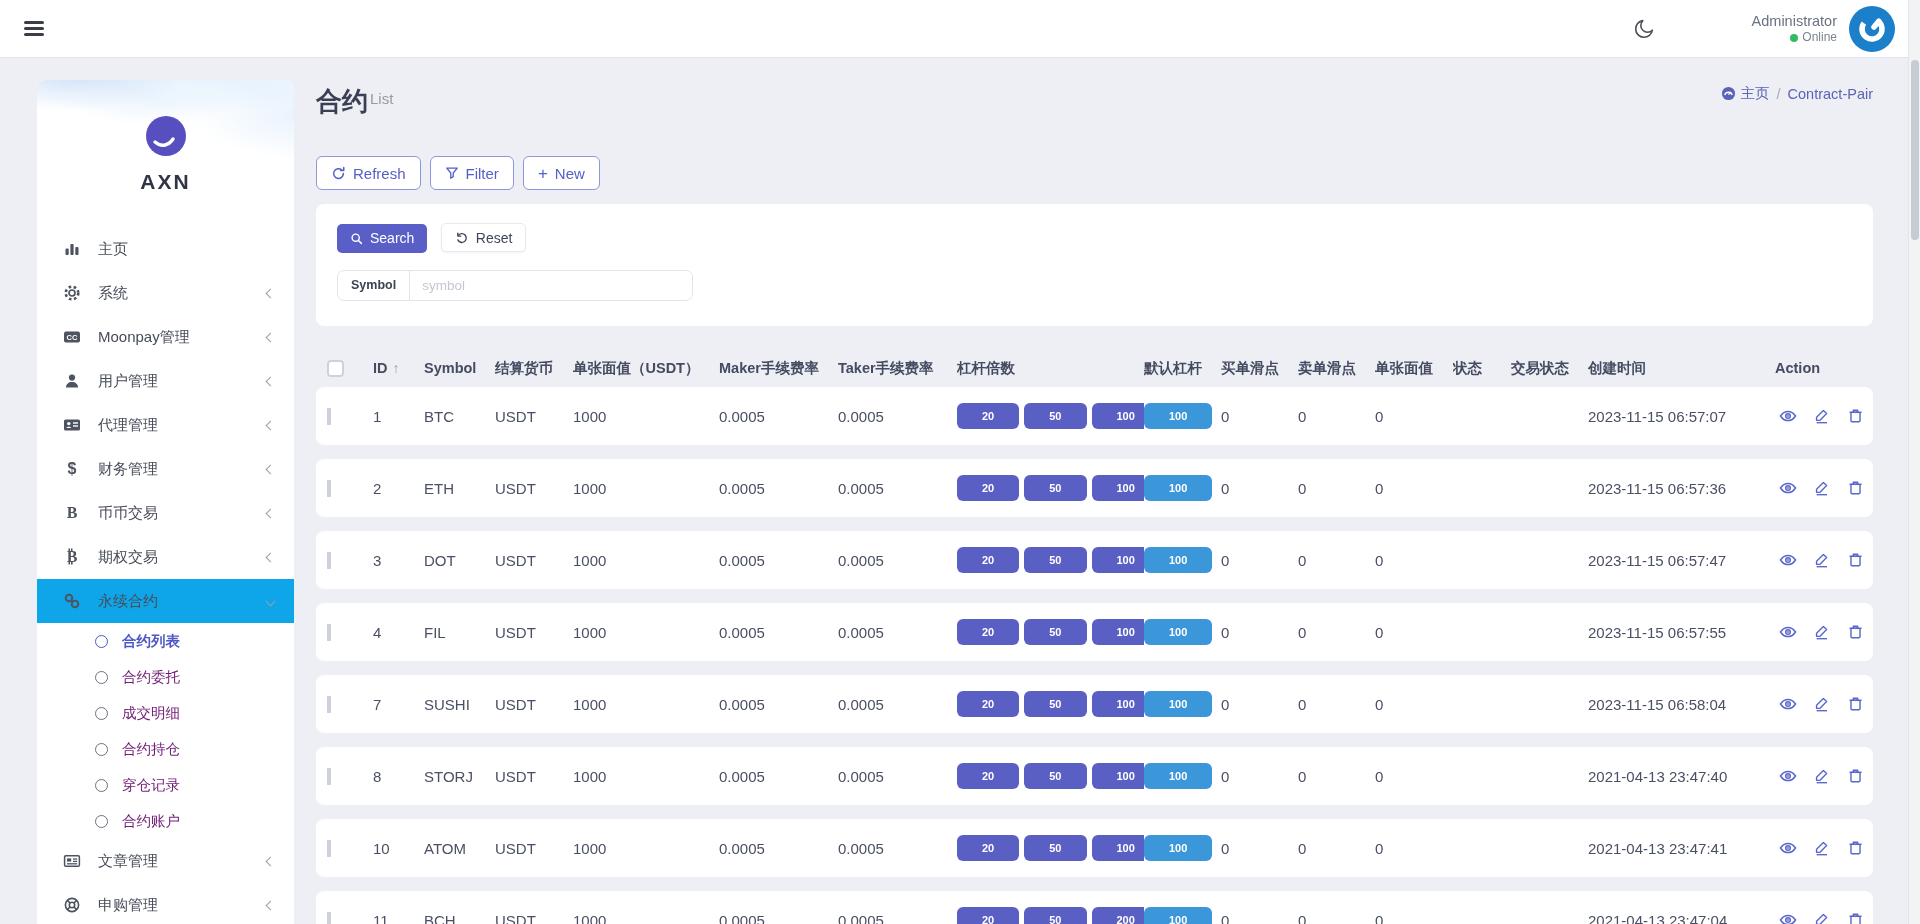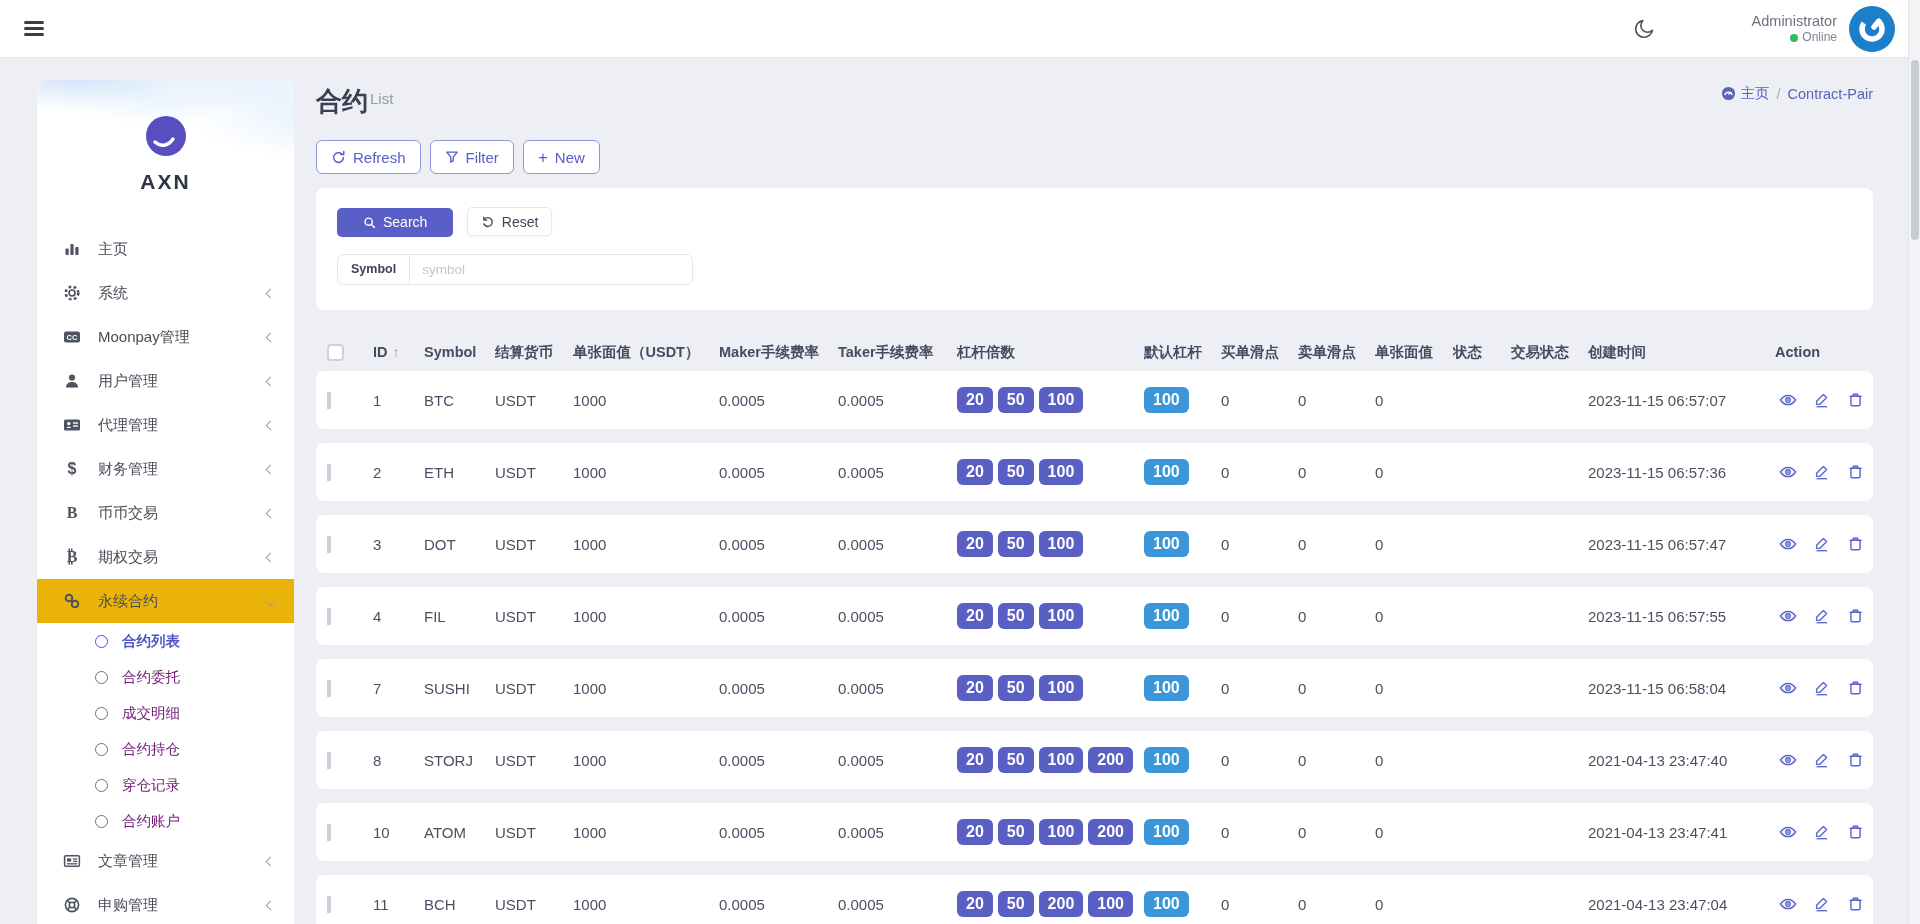--- a/index.html
+++ b/index.html
@@ -31,21 +31,21 @@
            background:
              radial-gradient(ellipse 170px 55px at 15% -5%, rgba(120,170,235,.35), transparent 65%),
              radial-gradient(ellipse 230px 75px at 70% -15%, rgba(140,195,245,.30), transparent 62%),
              radial-gradient(ellipse 190px 70px at 108% 35%, rgba(165,205,248,.28), transparent 66%),
              radial-gradient(ellipse 120px 30px at 45% 25%, rgba(190,220,250,.25), transparent 70%); }
   .logo-wrap { position:absolute; left:0; top:35px; width:257px; text-align:center; }
   .logo-circle { display:inline-block; width:42px; height:42px; }
   .logo-text { margin-top:9px; font-size:21px; font-weight:700; letter-spacing:2px; color:#2f3544; }
   .menu { position:absolute; left:0; top:147px; width:257px; }
   .menu-item { height:44px; display:flex; align-items:center; padding:0 20px 0 24px; cursor:pointer; }
-  .menu-item.parent-active { background:#eab308;font-family:Liberation Mono, monospace; }
+  .menu-item.parent-active { background:#0ea5e9;font-family:Liberation Mono, monospace; }
   .mi-icon { width:22px; display:flex; justify-content:center; color:#4d535f; flex:none; }
   .mi-icon .txticon { font-size:16px; font-weight:700; color:#4d535f; }
   .mi-icon .serif { font-family:"Liberation Serif", serif; }
   .mi-label { margin-left:15px; font-size:15px; color:#474d59; }
   .chev { width:7px; height:7px; border-left:1.6px solid #9aa0ab; border-bottom:1.6px solid #9aa0ab;
           margin-left:auto; flex:none; }
   .chev.left { transform:rotate(45deg); }
   .chev.down { transform:rotate(-45deg); }
   .submenu-item { height:36px; display:flex; align-items:center; padding-left:58px; cursor:pointer; }
   .sub-circle { width:13px; height:13px; border:1.6px solid #6b7280; border-radius:50%; flex:none; }
@@ -56,53 +56,53 @@
   
   .content { position:absolute; left:316px; top:80px; width:1557px; }
   .page-head { display:flex; align-items:flex-start; height:44px; margin-top:4px; }
   .page-title { font-size:26px; font-weight:600; color:#3a4054; }
   .page-subtitle { font-size:15px; color:#959ba7; margin-left:2px; padding-top:6px; }
   .breadcrumb { margin-left:auto; display:flex; align-items:center; gap:7px; font-size:14.5px; }
   .bc-home { color:#5a63b8; display:flex; align-items:center; gap:5px; cursor:pointer; text-decoration:none; }
   .bc-sep { color:#a7abb6; }
   .bc-current { color:#5a63b8; cursor:pointer; }
 
-  .toolbar { display:flex; align-items:center; margin-top:12px; }
+  .toolbar { display:flex; align-items:center; margin-top:28px; }
   .btn-outline { height:34px; background:#fff; border:1px solid #8e96dd; border-radius:6px; color:#555fc6;
                  font-size:15px; display:inline-flex; align-items:center; gap:7px; padding:0 14px; cursor:pointer;
                  font-family:"Liberation Sans", sans-serif; }
   .btn-outline + .btn-outline { margin-left:9px; }
   .btn-new { margin-left:auto; }
   .plus-glyph { font-size:17px; line-height:1; }
 
   .search-card { margin-top:14px; height:122px; background:#fff; border-radius:8px; padding:19px 21px; }
   .btn-search { height:29px; background:#5a5fc7; border:none; border-radius:5px; color:#fff; font-size:14px;
-                display:inline-flex; align-items:center; gap:7px; padding:0 26px; cursor:pointer;
+                display:inline-flex; align-items:center; gap:7px; padding:0 13px; cursor:pointer;
                 font-family:"Liberation Sans", sans-serif; }
   .btn-reset { height:29px; background:#fff; border:1px solid #e7e9ee; border-radius:5px; color:#40465a;
                font-size:14px; display:inline-flex; align-items:center; gap:7px; padding:0 13px; margin-left:9px;
                cursor:pointer; box-shadow:0 1px 2px rgba(30,40,70,.05); font-family:"Liberation Sans", sans-serif; }
   .symbol-group { margin-top:17px; width:356px; height:31px; border:1px solid #e2e5ec; border-radius:7px;
                   display:flex; align-items:stretch; overflow:hidden; background:#fff; }
   .symbol-label { font-size:12.5px; font-weight:700; color:#3d4354; display:flex; align-items:center;
                   padding:0 13px; border-right:1px solid #e2e5ec; }
   .symbol-input { border:none; outline:none; flex:1; font-size:13.5px; color:#4a5063; padding:0 12px;
                   font-family:"Liberation Sans", sans-serif; }
   .symbol-input::placeholder { color:#c2c7d2; }
 
   
   .tgrid { display:grid; grid-template-columns:46px 51px 71px 78px 146px 119px 119px 187px 77px 77px 77px 78px 58px 77px 187px 1fr;
            align-items:center; padding-left:11px; }
   .thead { margin-top:23px; height:38px; font-size:14.5px; font-weight:600; color:#454b61; }
   .th { display:flex; align-items:center; gap:5px; }
   .sort-arrow { color:#9aa1af; font-weight:400; font-size:14px; cursor:pointer; }
   .trow { background:#fff; border-radius:8px; height:58px; margin-bottom:14px; font-size:15px; color:#4a5063; }
   .checkbox { width:17px; height:17px; border:2px solid #ccd1db; border-radius:4px; background:#fff; cursor:pointer; }
-  .badge { display:inline-flex; align-items:center; justify-content:center; height:26px; padding:0 9px;
-           border-radius:6px; background:#5a5fc3; color:#fff; font-size:16px; font-weight:700; margin-right:5px; }
+  .badge { display:inline-flex; align-items:center; justify-content:center; height:26px; padding:0 25px;
+           border-radius:6px; background:#5a5fc3; color:#fff; font-size:11px; font-weight:700; margin-right:5px; }
   .badge.blue { background:#3b97d9; margin-right:0; }
   .toggle { position:relative; width:41px; height:25px; border-radius:13px; background:#5f6bc9; cursor:pointer; }
   .action-cell { display:flex; align-items:center; gap:16px; padding-left:4px; }
   .action-icon { width:18px; height:18px; color:#5a66cc; cursor:pointer; display:inline-flex; }
   .cell { overflow:hidden; white-space:nowrap; }
 </style>
 </head>
 <body>
 
 <div class="topbar">

